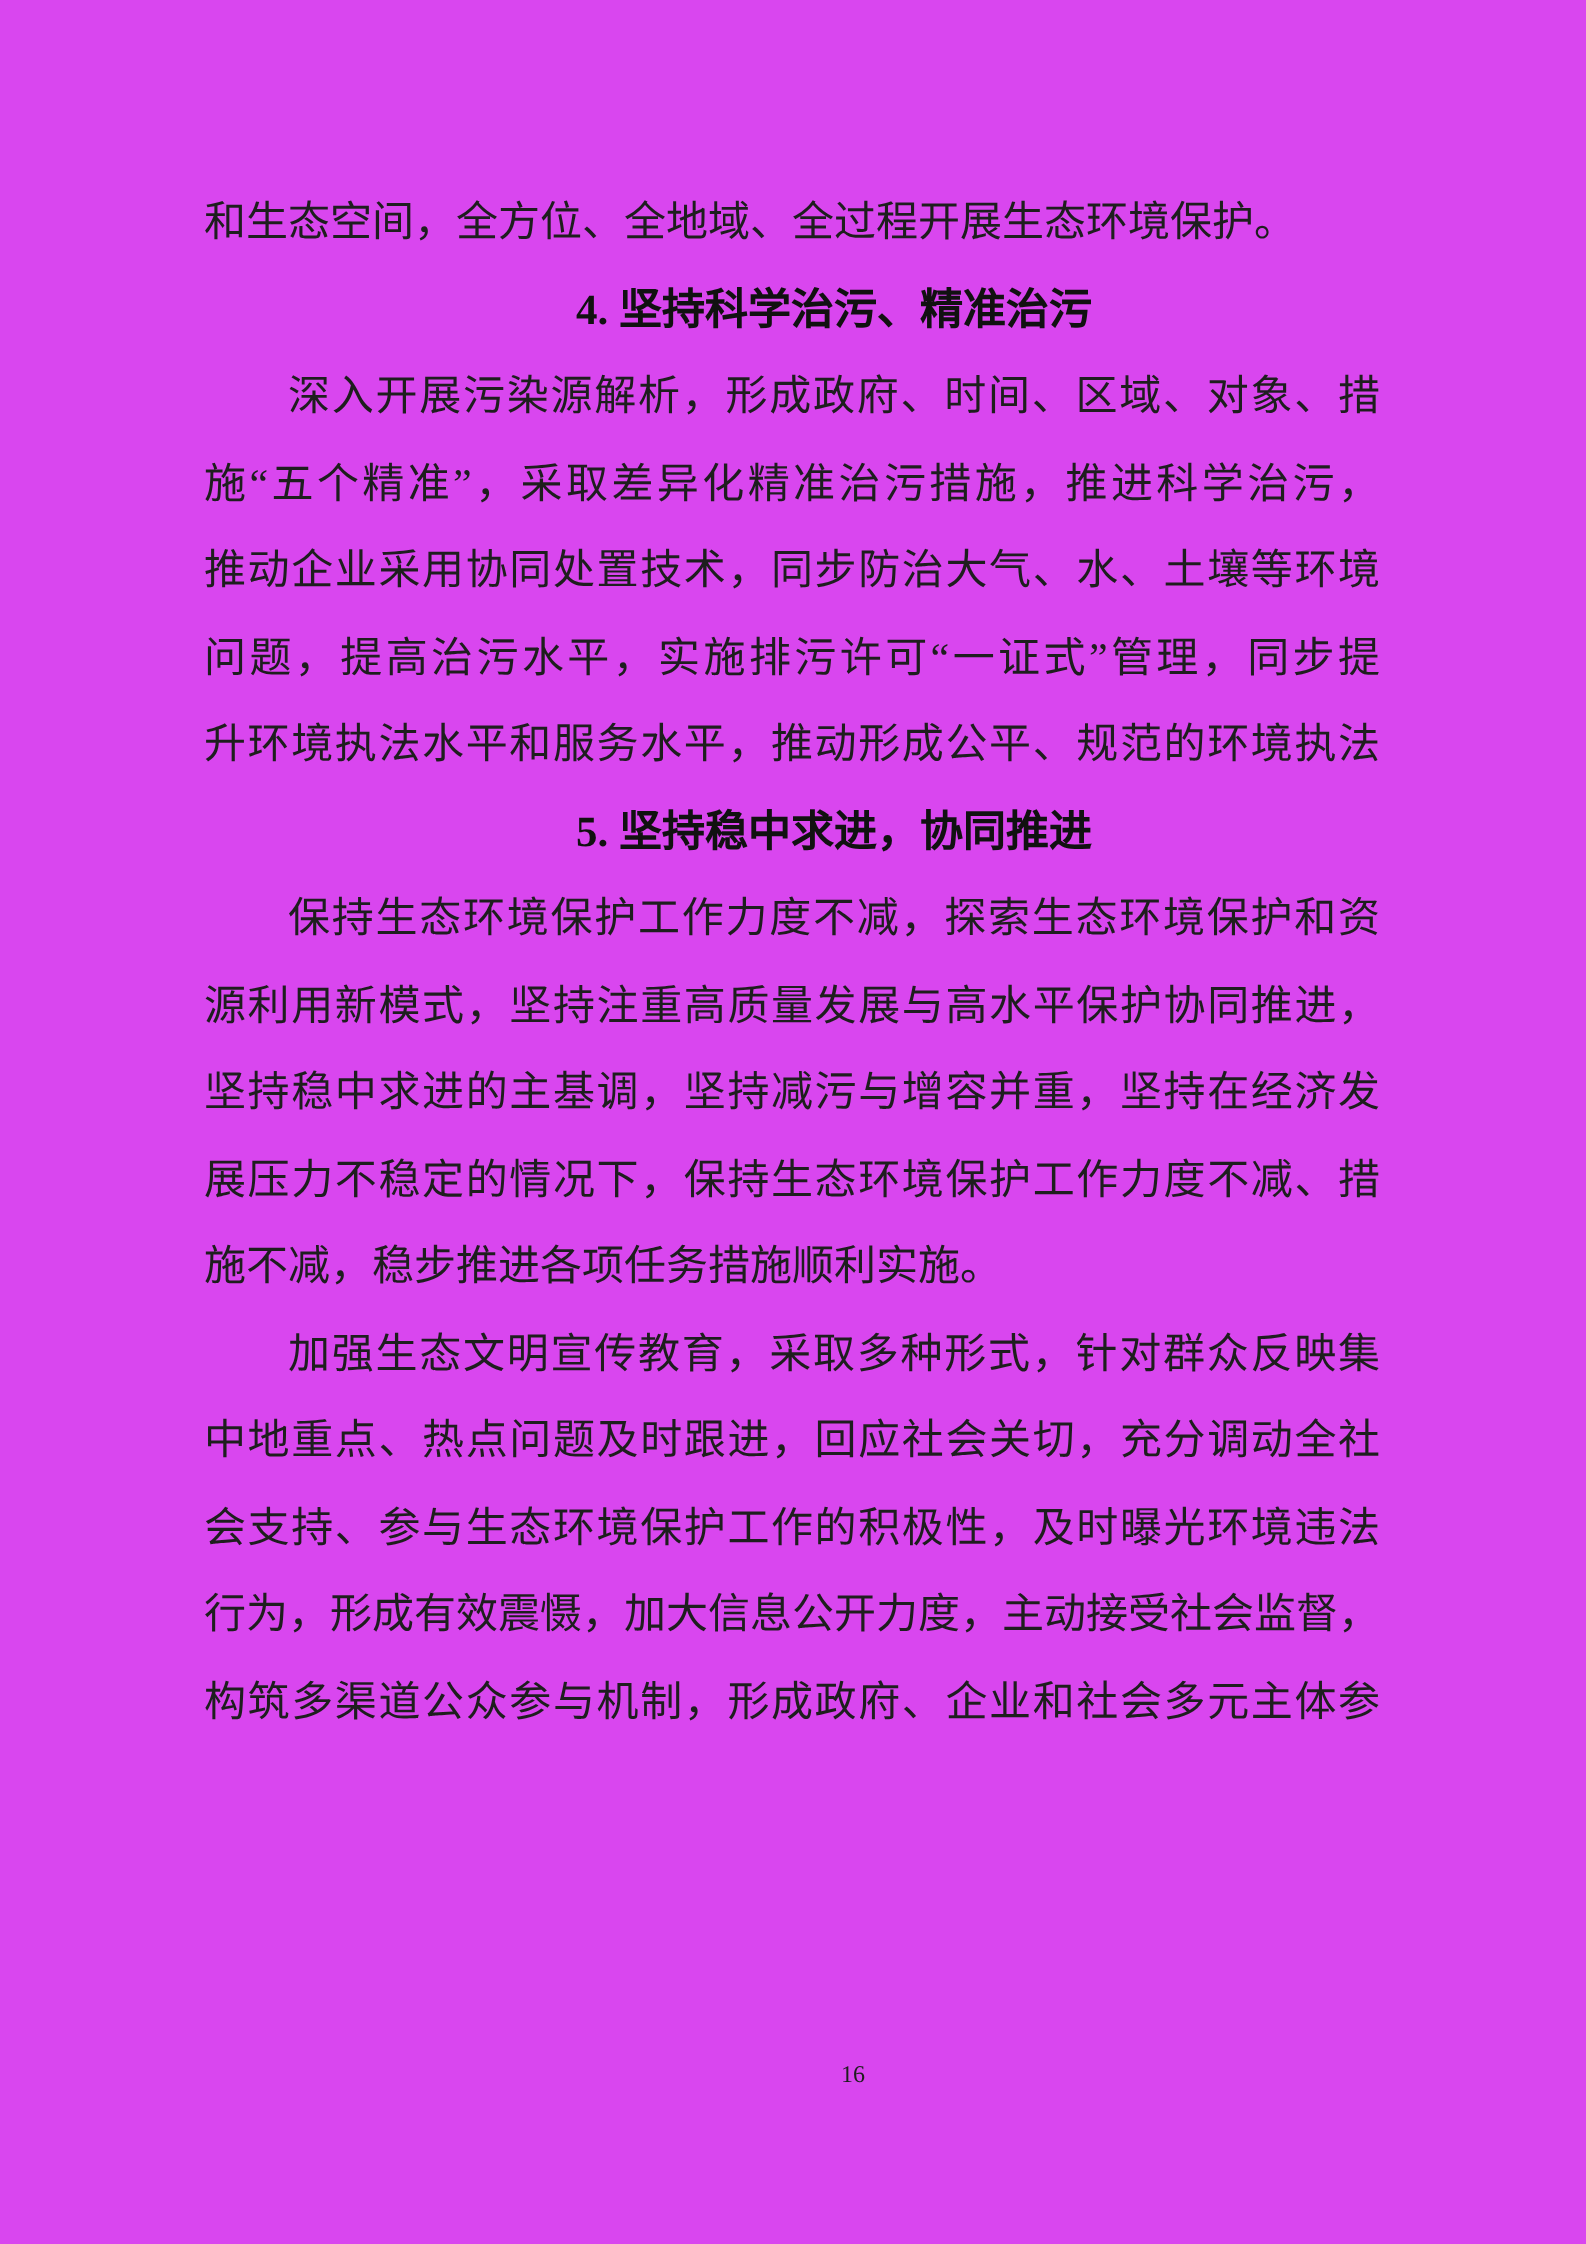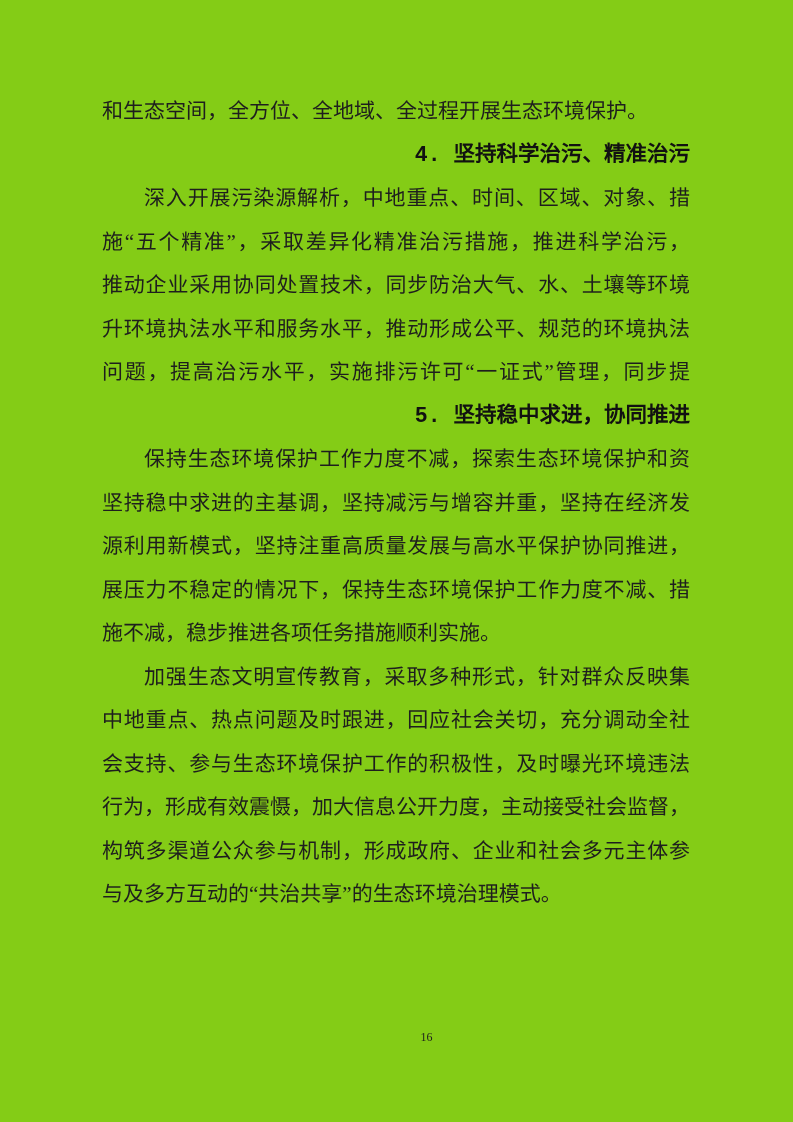--- a/index.html
+++ b/index.html
@@ -4,21 +4,21 @@
 <style>
   html, body {
     margin: 0;
     padding: 0;
     background: #ffffff;
   }
   .page {
     position: relative;
     width: 793px;
     height: 1122px;
-    background: #84cc16;
+    background: #d946ef;
     overflow: hidden;
     color: #1e1e1e;
   }
   .content {
     position: absolute;
     left: 102px;
     top: 90px;
     width: 588px;
     font-family: "Liberation Serif", serif;
     font-size: 21px;
@@ -37,25 +37,25 @@
     text-align-last: left;
   }
   .line-first {
     padding-left: 42px;
   }
   .heading {
     margin: 0;
     padding-left: 42px;
     line-height: 43.5px;
     height: 43.5px;
-    font-family: Liberation Mono, monospace;
+    font-family: Liberation Serif, serif;
     font-size: 21.5px;
     font-weight: 700;
     color: #111111;
-    text-align: right;
+    text-align: center;
     white-space: nowrap;
   }
   .page-number {
     position: absolute;
     top: 1026px;
     left: 0;
     width: 100%;
     text-align: center;
     font-family: "Liberation Serif", serif;
     font-size: 12px;
@@ -66,36 +66,35 @@
 </style>
 </head>
 <body>
 
 <div class="page">
   <div class="content">
 
     <div class="line line-last">和生态空间，全方位、全地域、全过程开展生态环境保护。</div>
 
     <h2 class="heading">4. 坚持科学治污、精准治污</h2>
-    <div class="line line-first">深入开展污染源解析，中地重点、时间、区域、对象、措</div>
+    <div class="line line-first">深入开展污染源解析，形成政府、时间、区域、对象、措</div>
     <div class="line">施“五个精准”，采取差异化精准治污措施，推进科学治污，</div>
     <div class="line">推动企业采用协同处置技术，同步防治大气、水、土壤等环境</div>
+    <div class="line">问题，提高治污水平，实施排污许可“一证式”管理，同步提</div>
     <div class="line">升环境执法水平和服务水平，推动形成公平、规范的环境执法</div>
-    <div class="line">问题，提高治污水平，实施排污许可“一证式”管理，同步提</div>
 
     <h2 class="heading">5. 坚持稳中求进，协同推进</h2>
     <div class="line line-first">保持生态环境保护工作力度不减，探索生态环境保护和资</div>
+    <div class="line">源利用新模式，坚持注重高质量发展与高水平保护协同推进，</div>
     <div class="line">坚持稳中求进的主基调，坚持减污与增容并重，坚持在经济发</div>
-    <div class="line">源利用新模式，坚持注重高质量发展与高水平保护协同推进，</div>
     <div class="line">展压力不稳定的情况下，保持生态环境保护工作力度不减、措</div>
     <div class="line line-last">施不减，稳步推进各项任务措施顺利实施。</div>
 
     <div class="line line-first">加强生态文明宣传教育，采取多种形式，针对群众反映集</div>
     <div class="line">中地重点、热点问题及时跟进，回应社会关切，充分调动全社</div>
     <div class="line">会支持、参与生态环境保护工作的积极性，及时曝光环境违法</div>
     <div class="line">行为，形成有效震慑，加大信息公开力度，主动接受社会监督，</div>
     <div class="line">构筑多渠道公众参与机制，形成政府、企业和社会多元主体参</div>
-    <div class="line line-last">与及多方互动的“共治共享”的生态环境治理模式。</div>
 
   </div>
 
   <div class="page-number">16</div>
 </div>
 
 </body></html>

